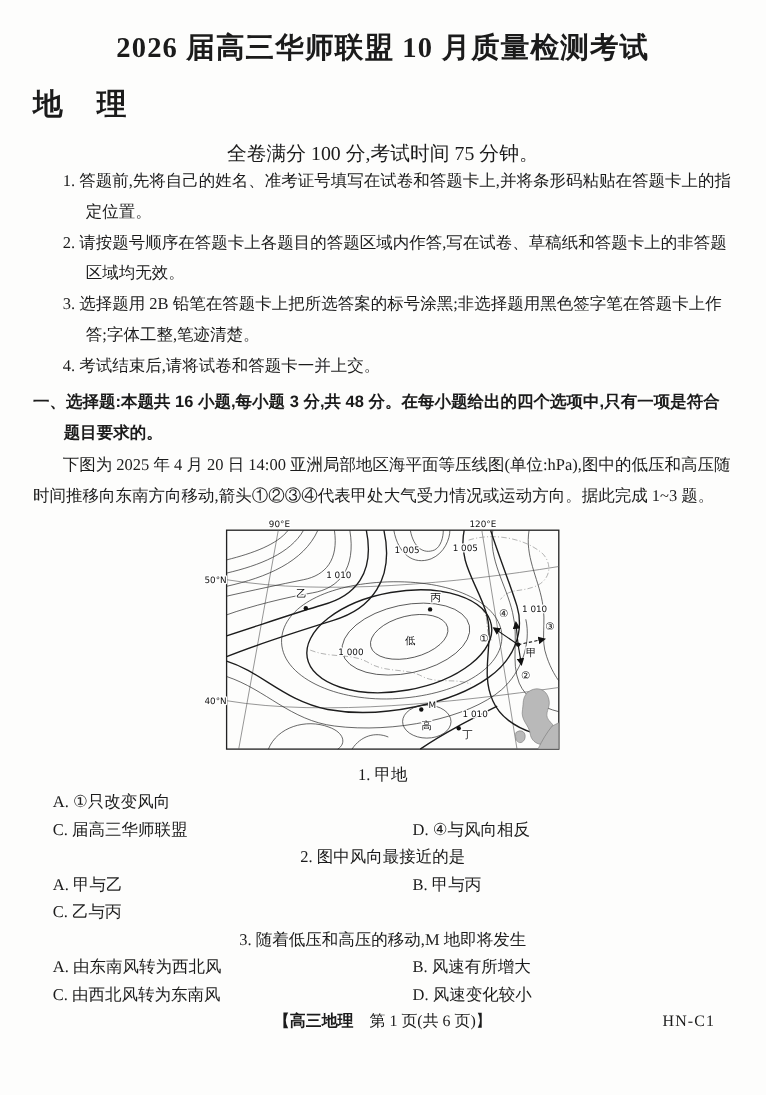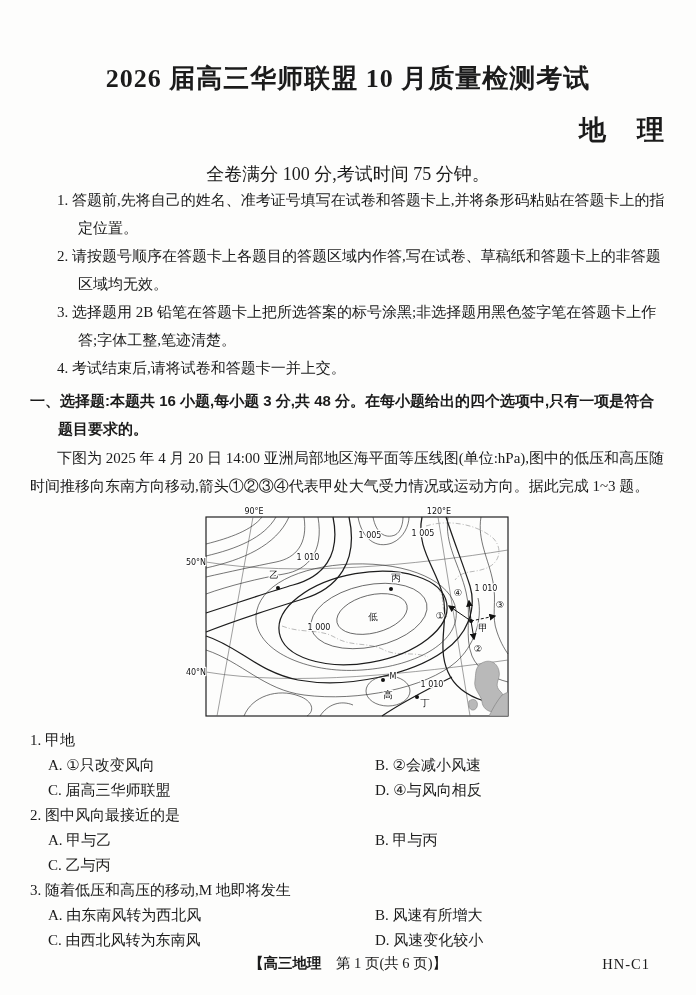--- a/index.html
+++ b/index.html
@@ -5,29 +5,29 @@
   html,body{margin:0;padding:0;}
   body{
     width:696px;height:995px;
     background:#fdfdfc;color:#1b1b1b;
     font-family:"Liberation Serif",serif;
     -webkit-font-smoothing:antialiased;
   }
   .page{
     position:relative;box-sizing:border-box;
     width:696px;height:950px;
-    padding:16px 30px 12px 30px;overflow:hidden;margin-top:35px;
+    padding:16px 30px 12px 30px;overflow:hidden;
   }
   .title{
     margin:10px 0 0 0;text-align:center;
     font-size:26px;font-weight:bold;letter-spacing:1px;
     font-family:"Liberation Serif",serif;
   }
   .subject{
-    margin:16px 0 0 0;text-align:right;
+    margin:16px 0 0 0;text-align:left;
     font-size:27px;font-weight:bold;letter-spacing:2px;
     font-family:"Liberation Sans",sans-serif;
   }
   .meta{
     margin:14px 0 0 0;text-align:center;
     font-size:18px;
   }
   .notice-head{
     margin:13px 0 0 0;
     font-size:16px;font-weight:bold;
@@ -56,21 +56,21 @@
   svg text.cn{font-size:9.5px;}
   .border{fill:none;stroke:#222;stroke-width:1.2;}
   .iso{fill:none;stroke:#2c2c2c;stroke-width:0.65;}
   .iso-k{fill:none;stroke:#1d1d1d;stroke-width:1.25;}
   .grat{fill:none;stroke:#606060;stroke-width:0.6;}
   .coast{fill:none;stroke:#9c9c9c;stroke-width:0.7;stroke-dasharray:5 2 1 2;}
   .land{fill:#b9b9b9;stroke:#6f6f6f;stroke-width:0.5;}
   .force{stroke:#111;stroke-width:1;fill:none;}
   .force.dash{stroke-dasharray:3 2;}
   .questions{margin-top:4px;font-size:15px;line-height:25px;}
-  .stem{margin:0;}
+  .stem{margin:0;text-align:center;}
   .opt-row{display:grid;grid-template-columns:327px auto;padding-left:18px;}
   .footer{
     position:absolute;left:0;bottom:12px;width:696px;
     text-align:center;font-size:14.5px;
   }
   .f-bold{font-weight:bold;font-family:"Liberation Sans",sans-serif;}
   .f-code{position:absolute;right:46px;bottom:0;font-size:14.5px;letter-spacing:1px;}
 </style>
 </head>
 <body>
@@ -183,21 +183,20 @@
         <text class="cn" x="314" y="104">③</text>
         <text class="cn" x="272" y="92">④</text>
       </g>
     </svg>
   </div>
 
   <div class="questions">
     <p class="stem">1. 甲地</p>
     <div class="opt-row">
       <span>A. ①只改变风向</span>
-      <span>B. ②会减小风速</span>
     </div>
     <div class="opt-row">
       <span>C. 届高三华师联盟</span>
       <span>D. ④与风向相反</span>
     </div>
 
     <p class="stem">2. 图中风向最接近的是</p>
     <div class="opt-row">
       <span>A. 甲与乙</span>
       <span>B. 甲与丙</span>

